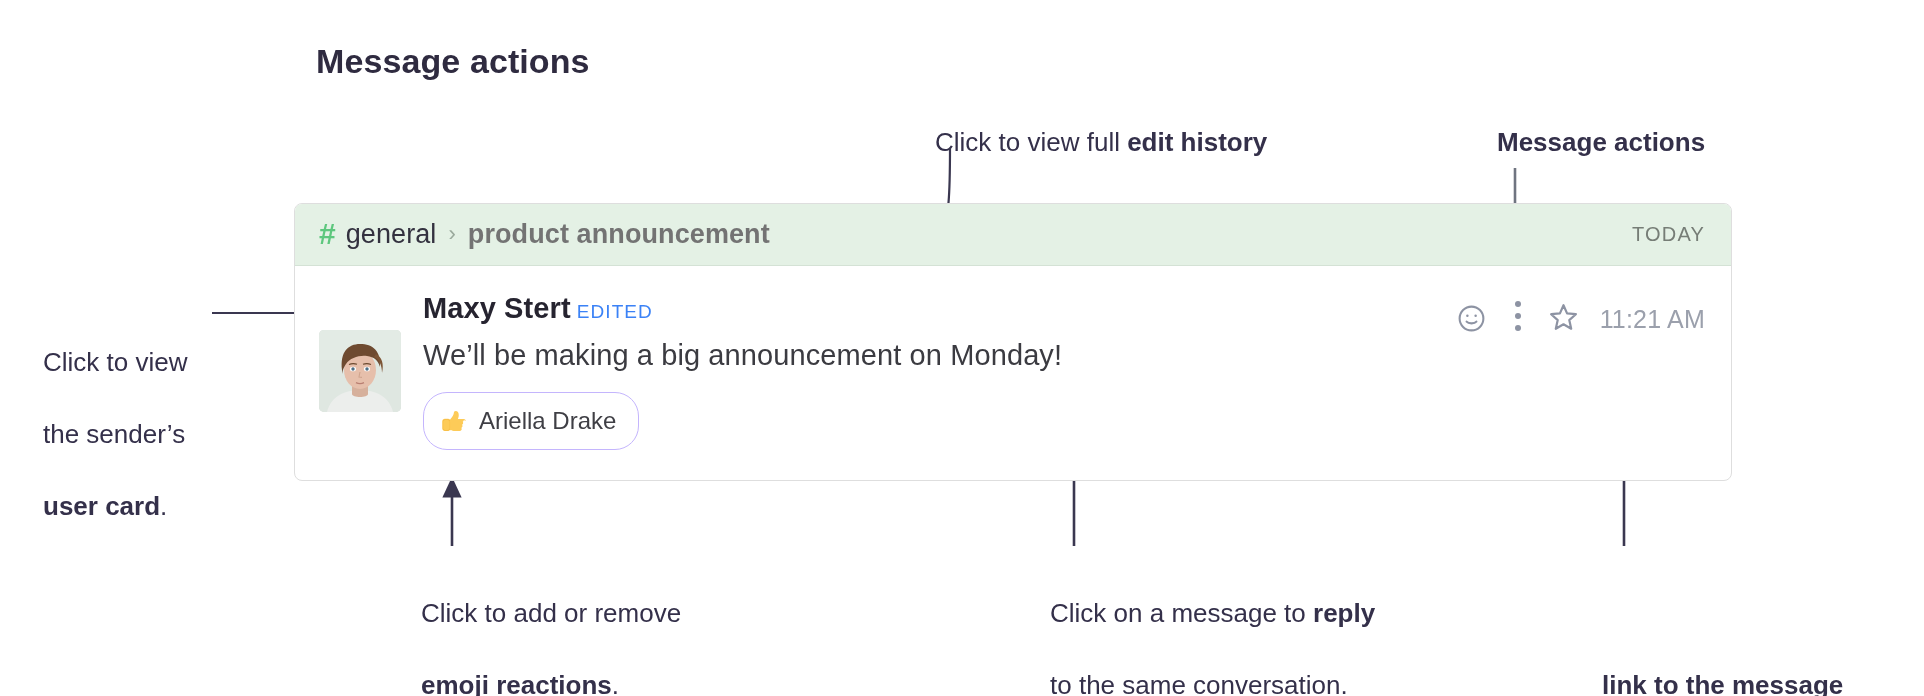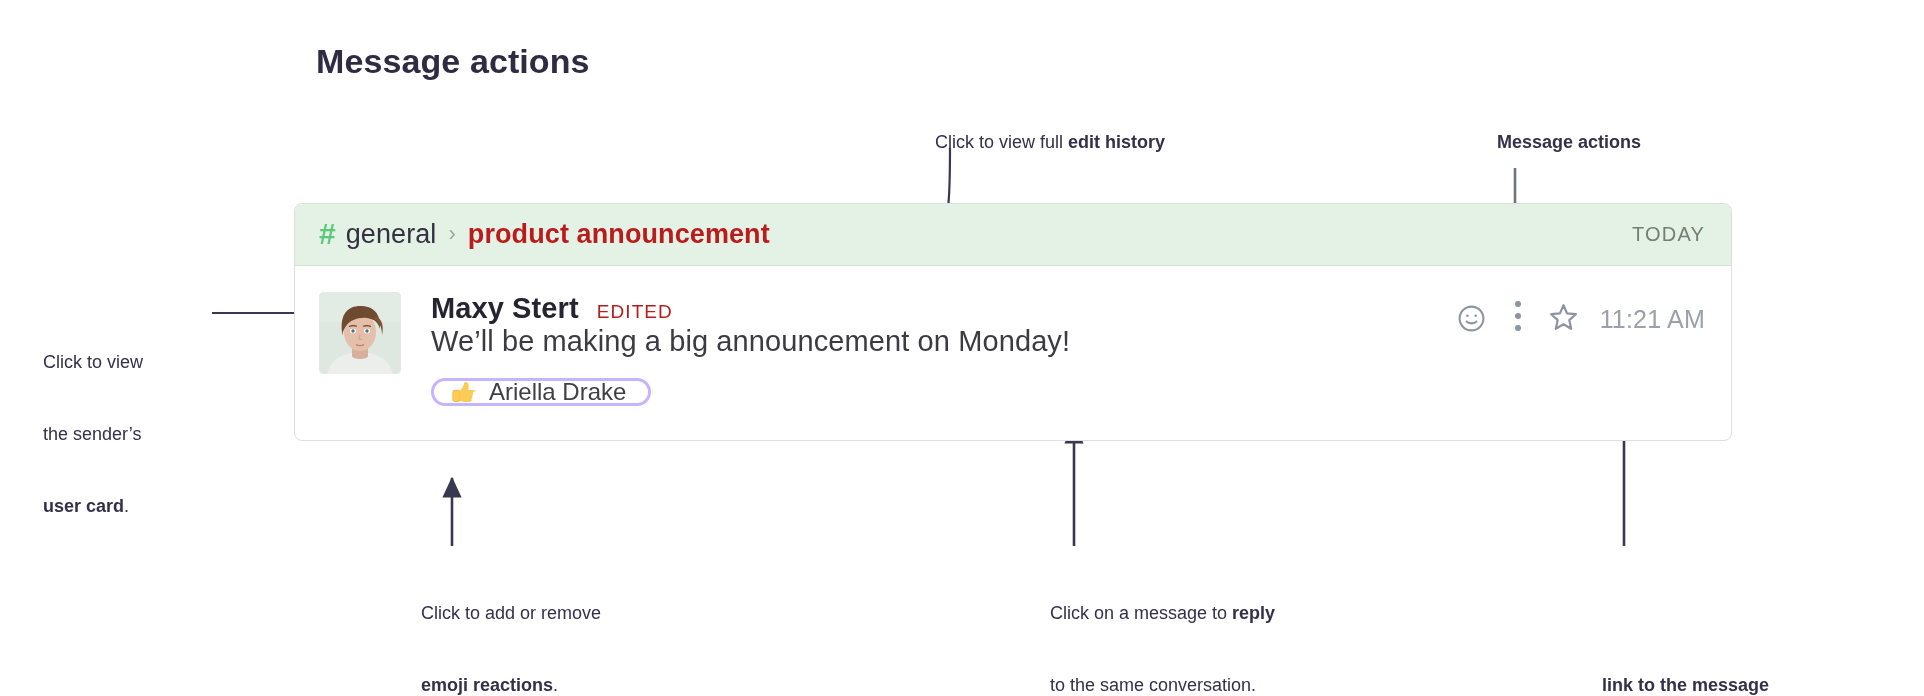--- a/index.html
+++ b/index.html
@@ -25,21 +25,21 @@
     font-size: 34px;
     font-weight: bold;
     letter-spacing: 0.1px;
     color: #2f2b40;
     white-space: nowrap;
   }
 
   
   .annot {
     position: absolute;
-    font-size: 18px;
+    font-size: 26px;
     line-height: 36px;
     color: #34304a;
     white-space: pre-line;
   }
   .annot b { font-weight: bold; }
 
   #annot-edit-history { left: 935px; top: 88px; }
   #annot-message-actions { left: 1497px; top: 88px; }
   #annot-user-card { left: 36px; top: 308px; margin-left: 7px; }
   #annot-emoji-reactions { left: 421px; top: 559px; }
@@ -95,38 +95,38 @@
   .chev {
     font-size: 22px;
     color: #9aa99c;
     margin: 0 12px;
     position: relative;
     top: -1px;
   }
   .topic-name {
     font-size: 27px;
     font-weight: bold;
-    color: #b91c1c;
+    color: #737373;
     letter-spacing: 0.1px;
   }
   .header-spacer { flex: 1 1 auto; }
   .today-label {
     font-size: 20px;
     letter-spacing: 1.2px;
     color: #767d76;
   }
 
   .card-body {
     position: relative;
     padding: 26px 26px 30px 24px;
     min-height: 150px;
     box-sizing: border-box;
   }
 
-  .msg-row { display: flex; align-items: flex-start; gap: 8px; }
+  .msg-row { display: flex; align-items: center; }
 
   .avatar {
     width: 82px;
     height: 82px;
     border-radius: 5px;
     flex: 0 0 auto;
     margin-right: 22px;
     position: relative;
     overflow: hidden;
     background: #d8e2da;
@@ -138,36 +138,37 @@
   .sender-line { display: flex; align-items: baseline; }
   .sender-name {
     font-size: 29px;
     font-weight: bold;
     color: #262430;
     letter-spacing: 0.1px;
   }
   .edited-tag {
     font-size: 19px;
     letter-spacing: 1.1px;
-    color: #b91c1c;
-    margin-left: 18px;
+    color: #3b82f6;
+    margin-left: 6px;
   }
   .msg-text {
     font-size: 29px;
     color: #3b3b41;
+    margin-top: 14px;
     letter-spacing: 0.1px;
   }
 
   .reaction-pill {
     display: inline-flex;
     align-items: center;
     margin-top: 20px;
-    height: 28px;
+    height: 58px;
     padding: 0 22px 0 16px;
-    border: 3px solid #c4b5fd;
+    border: 1px solid #c4b5fd;
     border-radius: 24px;
     background: #ffffff;
     box-sizing: border-box;
   }
   .reaction-emoji { font-size: 26px; line-height: 1; margin-right: 12px; display:flex; }
   .reaction-label { font-size: 24px; color: #3f3f45; }
 
   
   .actions {
     position: absolute;

